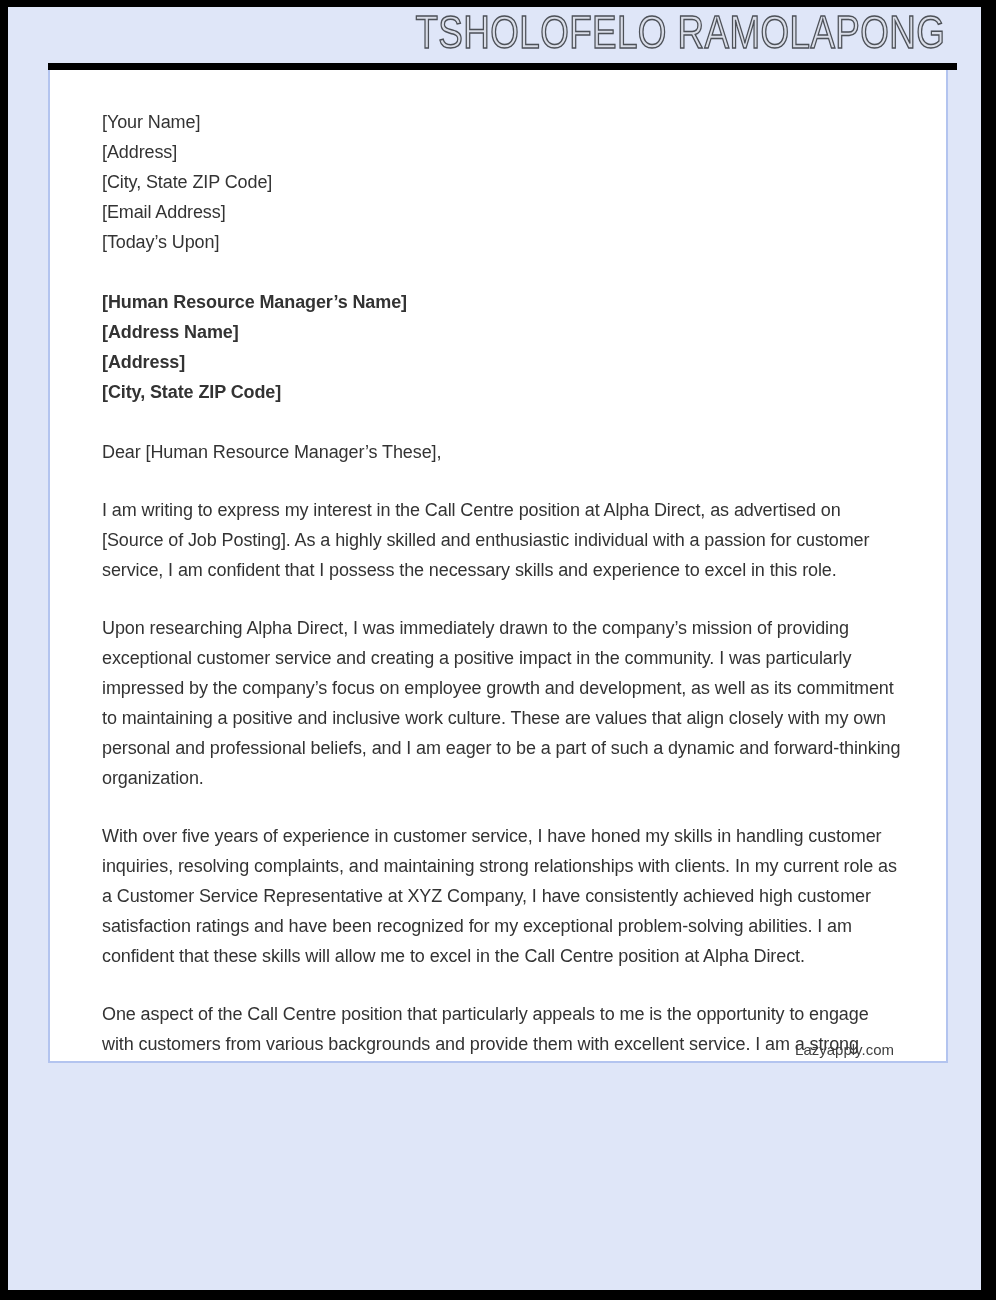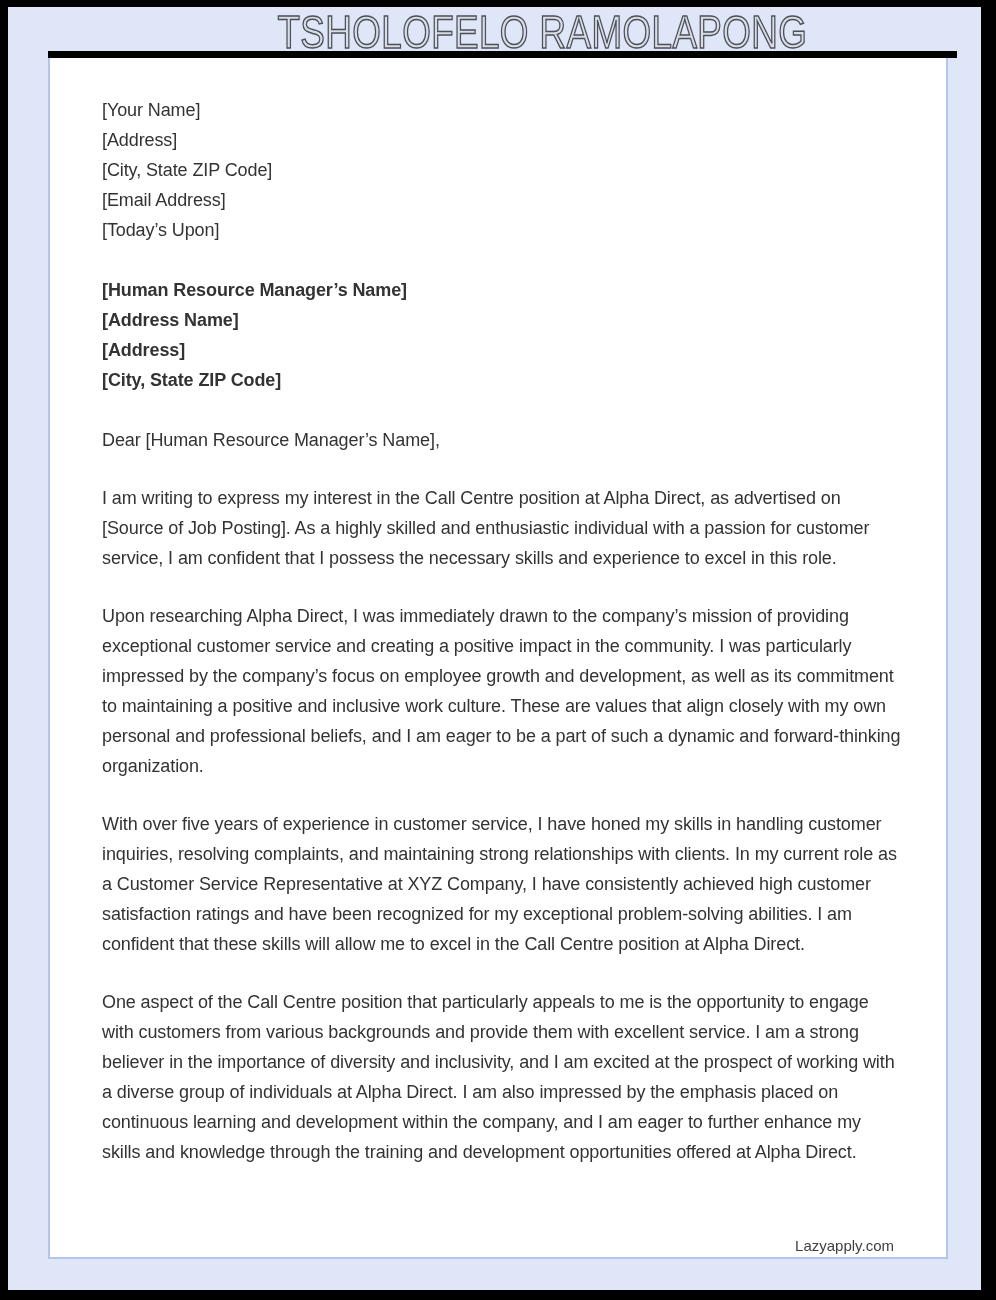--- a/index.html
+++ b/index.html
@@ -14,22 +14,22 @@
   html,body{width:996px;background:#fff;}
   body{font-family:"Liberation Sans","DejaVu Sans",sans-serif;}
   .frame{
     width:996px;height:1300px;
     background:var(--bg);
     border-style:solid;border-color:var(--frame);
     border-width:7px 15px 10px 8px;
     overflow:hidden;
   }
   .letterhead{
-    height:44px;
-    text-align:center;
+    height:56px;
+    text-align:right;
     padding-right:36px;
     overflow:visible;
     white-space:nowrap;
   }
   .letterhead-name{
     display:inline-block;
     font-size:46px;
     line-height:50px;
     letter-spacing:0.5px;
     font-weight:400;
@@ -42,21 +42,21 @@
   }
   .header-rule{
     margin-left:40px;
     width:909px;
     height:7px;
     background:var(--rule);
   }
   .doc{
     margin-left:40px;
     width:900px;
-    height:1201px;
+    height:993px;
     background:var(--doc-bg);
     border-left:2px solid var(--doc-border);
     border-right:2px solid var(--doc-border);
     border-bottom:2px solid var(--doc-border);
     position:relative;
     overflow:hidden;
     padding:37px 32px 0 52px;
   }
   .letter-text{
     width:800px;
@@ -100,21 +100,21 @@
           <div>[Today’s Upon]</div>
         </div>
 
       <div class="address-block recipient-block">
           <div>[Human Resource Manager’s Name]</div>
           <div>[Address Name]</div>
           <div>[Address]</div>
           <div>[City, State ZIP Code]</div>
         </div>
 
-      <div class="salutation">Dear [Human Resource Manager’s Name],</div>
+      <div class="salutation">Dear [Human Resource Manager’s These],</div>
 
       <div class="body-paragraphs">
           <div class="paragraph">I am writing to express my interest in the Call Centre position at Alpha Direct, as advertised on [Source of Job Posting]. As a highly skilled and enthusiastic individual with a passion for customer service, I am confident that I possess the necessary skills and experience to excel in this role.</div>
           <div class="paragraph">Upon researching Alpha Direct, I was immediately drawn to the company’s mission of providing exceptional customer service and creating a positive impact in the community. I was particularly impressed by the company’s focus on employee growth and development, as well as its commitment to maintaining a positive and inclusive work culture. These are values that align closely with my own personal and professional beliefs, and I am eager to be a part of such a dynamic and forward-thinking organization.</div>
           <div class="paragraph">With over five years of experience in customer service, I have honed my skills in handling customer inquiries, resolving complaints, and maintaining strong relationships with clients. In my current role as a Customer Service Representative at XYZ Company, I have consistently achieved high customer satisfaction ratings and have been recognized for my exceptional problem-solving abilities. I am confident that these skills will allow me to excel in the Call Centre position at Alpha Direct.</div>
           <div class="paragraph">One aspect of the Call Centre position that particularly appeals to me is the opportunity to engage with customers from various backgrounds and provide them with excellent service. I am a strong believer in the importance of diversity and inclusivity, and I am excited at the prospect of working with a diverse group of individuals at Alpha Direct. I am also impressed by the emphasis placed on continuous learning and development within the company, and I am eager to further enhance my skills and knowledge through the training and development opportunities offered at Alpha Direct.</div>
         </div>
 
     </div>
 

